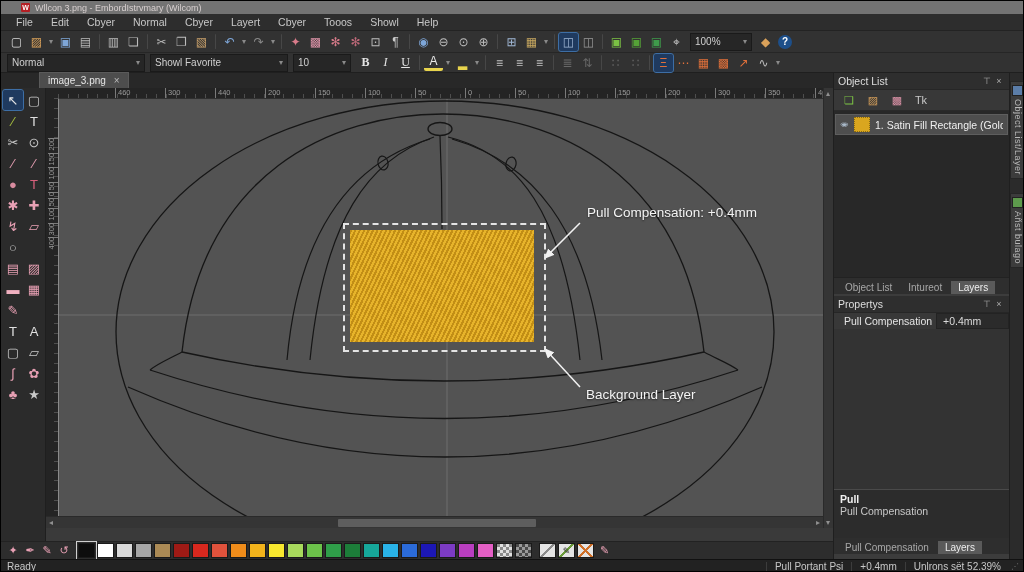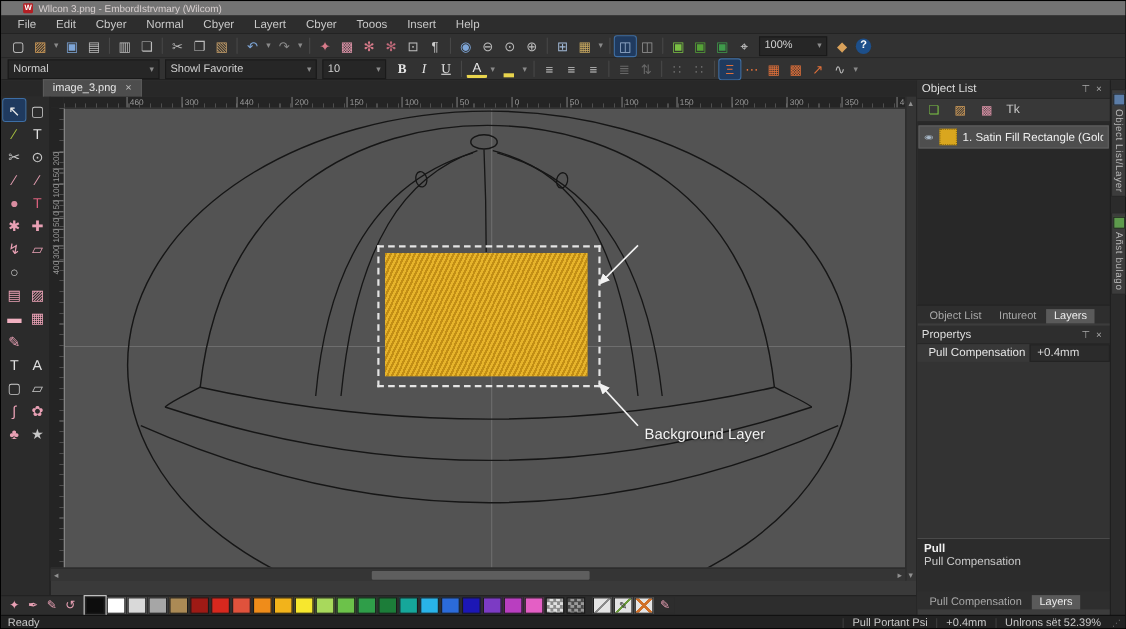--- a/index.html
+++ b/index.html
@@ -120,21 +120,21 @@
 
   <div id="menubar" class="abs">
       <span class="menu-item">File</span>
       <span class="menu-item">Edit</span>
       <span class="menu-item">Cbyer</span>
       <span class="menu-item">Normal</span>
       <span class="menu-item">Cbyer</span>
       <span class="menu-item">Layert</span>
       <span class="menu-item">Cbyer</span>
       <span class="menu-item">Tooos</span>
-      <span class="menu-item">Insert</span>
+      <span class="menu-item">Showl</span>
       <span class="menu-item">Help</span>
     </div>
 
   <div id="toolbar1" class="abs">
     <div class="tb-group">
         <span class="tbtn" style="color: rgb(216, 216, 216);">▢</span>
         <span class="tbtn" style="color: rgb(217, 161, 90);">▨</span>
         <span class="tbtn dd">▾</span>
         <span class="tbtn" style="color: rgb(126, 166, 216);">▣</span>
         <span class="tbtn" style="color: rgb(188, 188, 188);">▤</span>
@@ -317,20 +317,21 @@
       <path d="M 91 271 Q 386 368 679 271" fill="none" stroke="#161616" stroke-width="1.3"></path>
       <path d="M 69 288 Q 386 428 703 288" fill="none" stroke="#161616" stroke-width="1.3"></path>
       <path d="M 123 253 C 110 260 98 265 91 271" fill="none" stroke="#161616" stroke-width="1.2"></path>
       <path d="M 645 253 C 658 260 671 265 679 271" fill="none" stroke="#161616" stroke-width="1.2"></path>
 
       <line x1="521" y1="124" x2="486" y2="159" stroke="#f2f2f2" stroke-width="1.5" marker-end="url(#ah)"></line>
       <line x1="521" y1="288" x2="486" y2="250" stroke="#f2f2f2" stroke-width="1.5" marker-end="url(#ah)"></line>
     </svg>
     <div id="fillrect"></div>
     <div id="selrect"></div>
+    <div id="ann-pull" class="annotation">Pull Compensation: +0.4mm</div>
     <div id="ann-bg" class="annotation">Background Layer</div>
   </div>
 
   <div id="vscroll" class="abs">
     <span class="scr-arr" style="left:2px;top:1px">▴</span>
     <span class="scr-arr" style="left:2px;top:auto;bottom:1px;position:absolute">▾</span>
   </div>
   <div id="hscroll" class="abs">
     <span class="scr-arr" style="left:3px">◂</span>
     <div class="thumb"></div>

